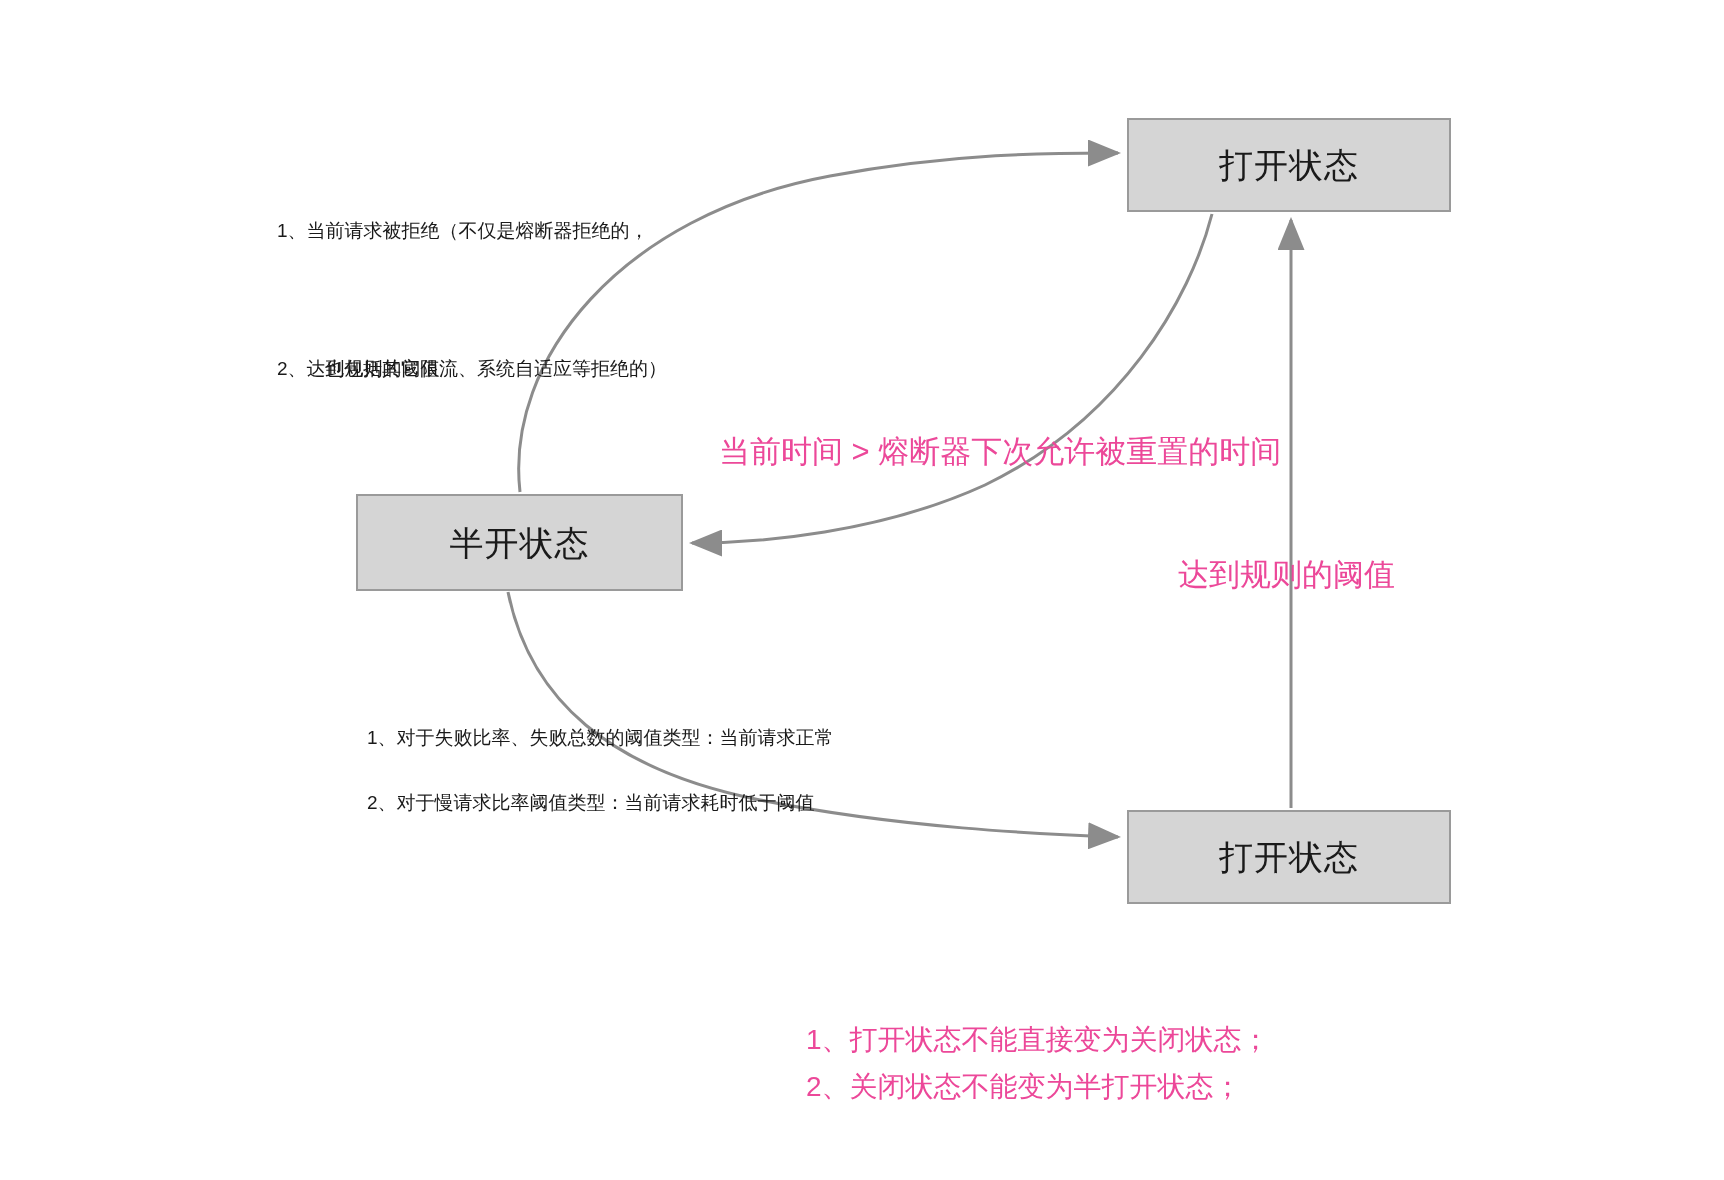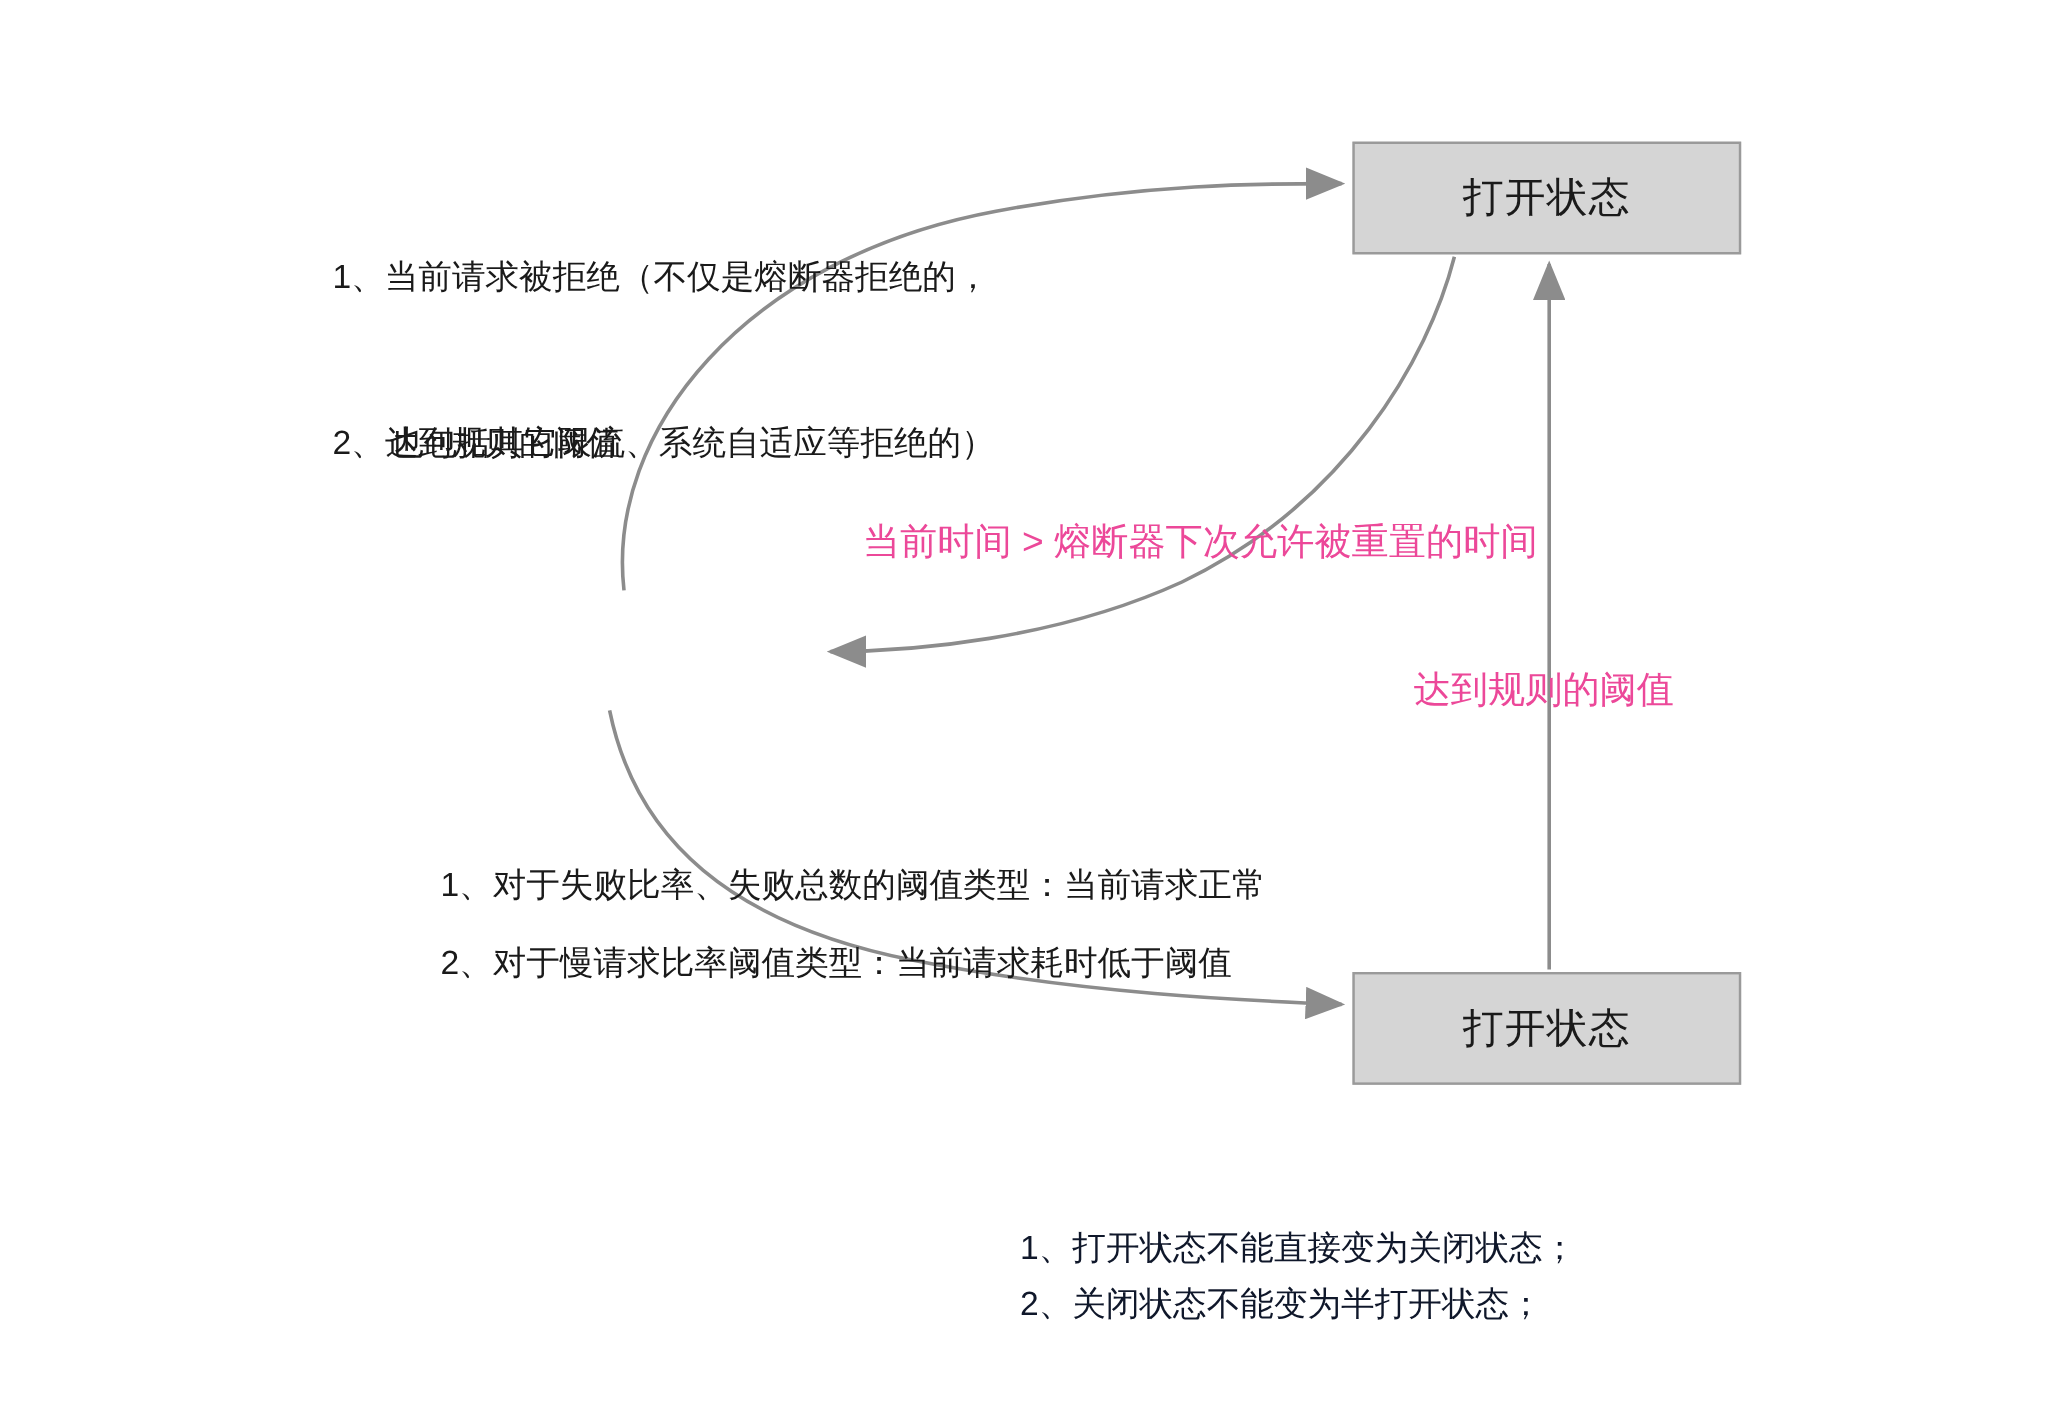--- a/index.html
+++ b/index.html
@@ -37,43 +37,42 @@
     justify-content: center;
   }
   .state-label {
     font-size: 34px;
     letter-spacing: 1px;
     color: #1a1a1a;
     line-height: 1;
   }
   .note {
     position: absolute;
-    font-size: 28px;
+    font-size: 19px;
     line-height: 46px;
     color: #1a1a1a;
     white-space: pre;
   }
   .note-indent {
     display: block;
     padding-left: 42px;
   }
   .edge-label {
     position: absolute;
     font-size: 31px;
     line-height: 40px;
     color: #ec4899;
     white-space: nowrap;
   }
   .bottom-notes {
     position: absolute;
     font-size: 28px;
     line-height: 47px;
-    color: #0f172a;
+    color: #ec4899;
     white-space: nowrap;
-    margin-left: 44px;
   }
 </style>
 </head>
 <body>
 
 <div id="canvas">
 
   <svg id="edges" viewBox="0 0 1724 1180" width="1724" height="1180" xmlns="http://www.w3.org/2000/svg">
     <defs>
       <marker id="arrowhead" markerWidth="11" markerHeight="9" refX="10" refY="4.5" orient="auto" markerUnits="strokeWidth">
@@ -87,20 +86,23 @@
 
     <path d="M 508 592 C 530 700 610 770 760 800 C 900 828 1040 834 1118 837" fill="none" stroke="#8c8c8c" stroke-width="3" marker-end="url(#arrowhead)"></path>
 
     <path d="M 1291 808 L 1291 220" fill="none" stroke="#8c8c8c" stroke-width="3" marker-end="url(#arrowhead)"></path>
   </svg>
 
   <div class="state-box" style="left:1127px; top:118px; width:324px; height:94px;">
     <span class="state-label">打开状态</span>
   </div>
 
+  <div class="state-box" style="left:356px; top:494px; width:327px; height:97px;">
+    <span class="state-label">半开状态</span>
+  </div>
 
   <div class="state-box" style="left:1127px; top:810px; width:324px; height:94px;">
     <span class="state-label">打开状态</span>
   </div>
 
   <div class="note" style="left:277px; top:208px;">1、当前请求被拒绝（不仅是熔断器拒绝的，</div>
   <div class="note" style="left:283px; top:254px;text-align:center;">
     <span class="note-indent">也包括其它限流、系统自适应等拒绝的）</span>
   </div>
   <div class="note" style="left:277px; top:346px;">2、达到规则的阈值</div>

